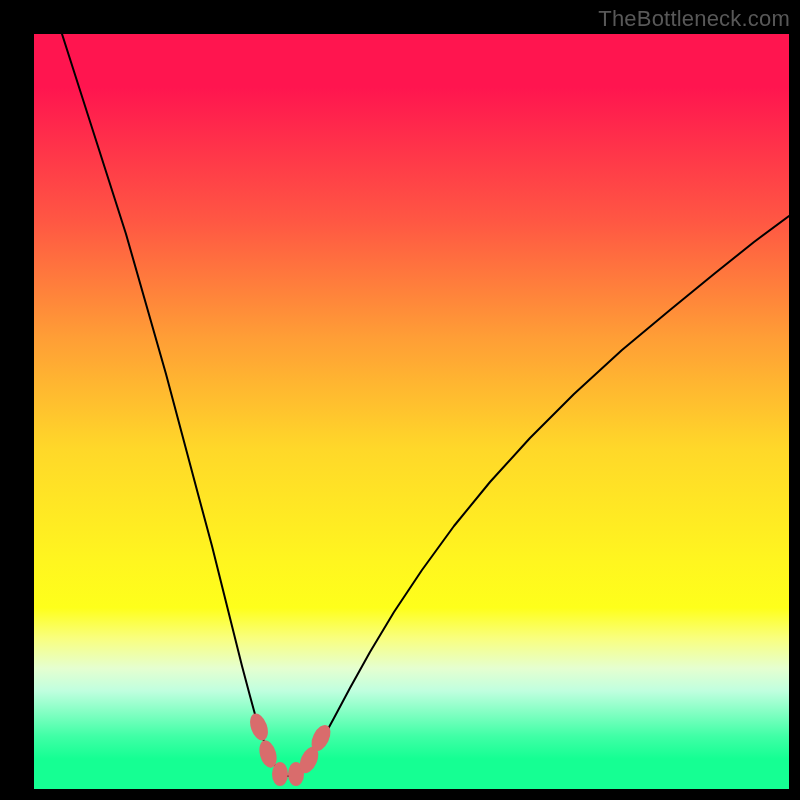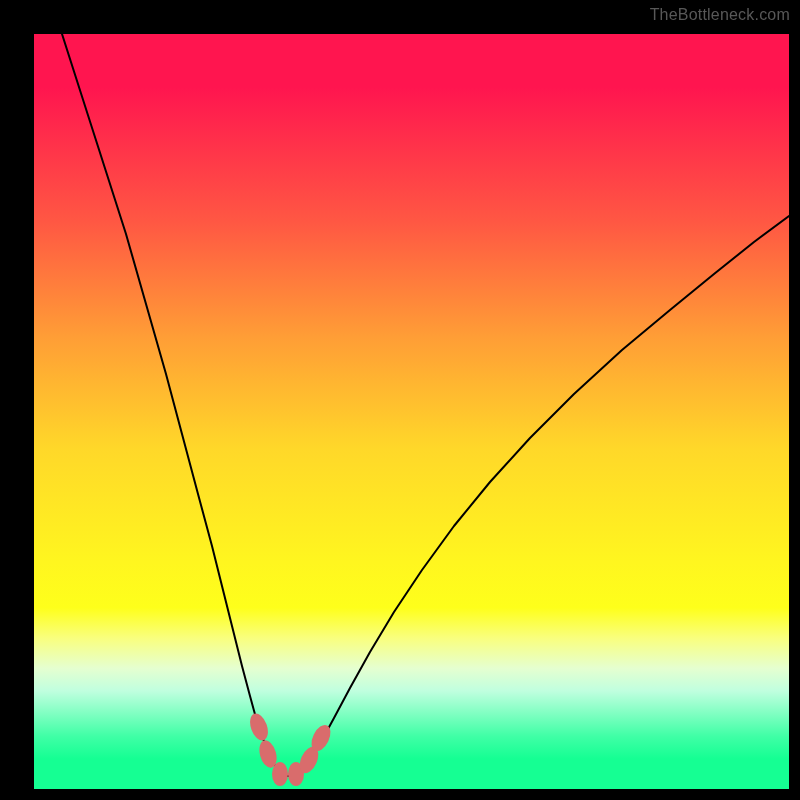--- a/index.html
+++ b/index.html
@@ -58,21 +58,21 @@
   }
   .marker {
     fill: #d96c6c;
     stroke: none;
   }
   .credit {
     position: absolute;
     top: 6px;
     right: 10px;
     font-family: Arial, Helvetica, sans-serif;
-    font-size: 16px;
+    font-size: 22px;
     color: #585858;
     letter-spacing: 0.2px;
   }
 </style>
 </head>
 <body>
 
 <div class="frame">
   <div class="plot-area">
     <div class="green-band"></div>

